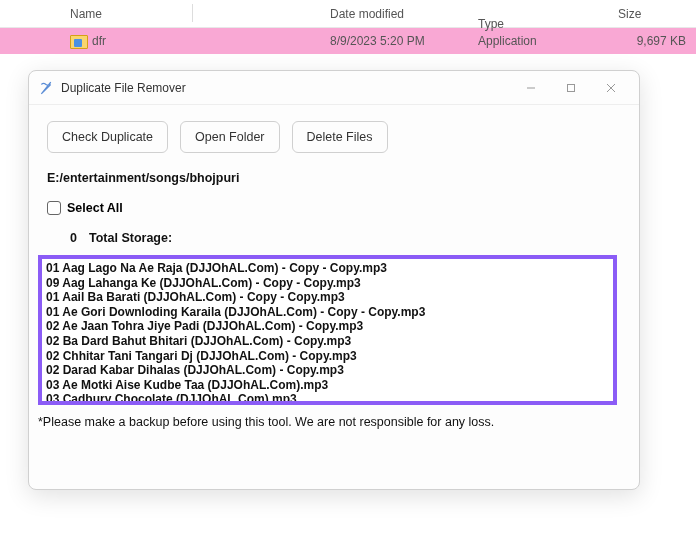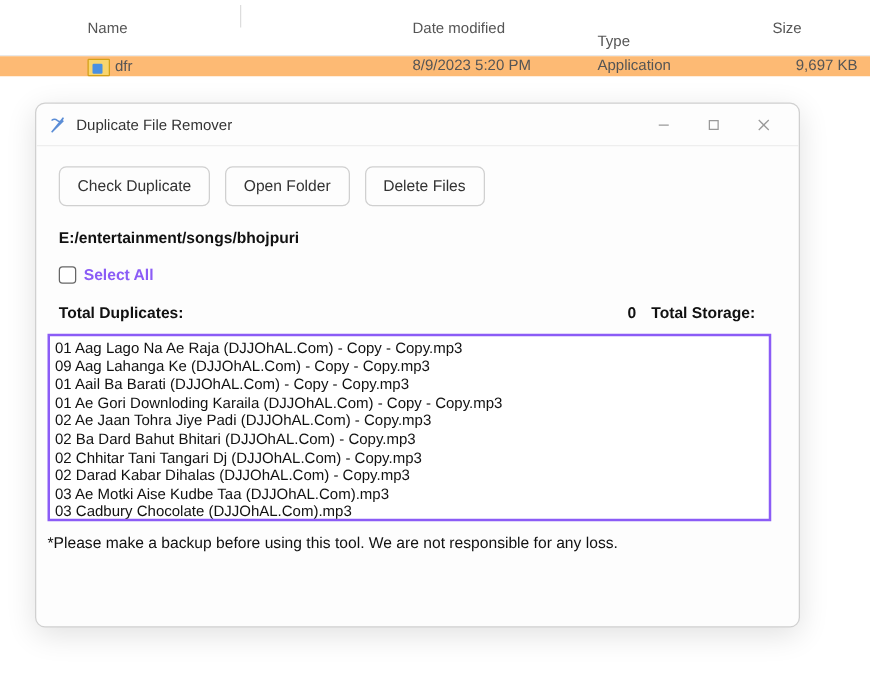--- a/index.html
+++ b/index.html
@@ -9,36 +9,37 @@
       background: #fff;
       width: 696px;
       height: 560px;
       position: relative;
       overflow: hidden;
     }
 
     
     .explorer-header {
       display: flex;
-      height: 45px;
+      height: 28px;
       border-bottom: 1px solid #e8e8e8;
       align-items: center;
       color: #555;
       font-size: 12px;
     }
     .explorer-header .col-name { width: 330px; padding-left: 70px; }
     .explorer-header .col-date { width: 148px; }
     .explorer-header .col-type { width: 140px; margin-top: 21px; }
     .explorer-header .col-size { flex: 1; }
     .explorer-header .sep { position: absolute; left: 192px; top: 4px; width: 1px; height: 18px; background: #ddd; }
 
     .explorer-row {
       display: flex;
-      height: 16px;
-      background: #fdba74;
+      height: 26px;
+      align-items: center;
+      background: #f9a8d4;
       color: #555;
       font-size: 12px;
     }
     .explorer-row .col-name { width: 330px; padding-left: 70px; display: flex; align-items: center; gap: 6px; }
     .explorer-row .col-date { width: 148px; }
     .explorer-row .col-type { width: 140px; }
     .explorer-row .col-size { flex: 1; text-align: right; padding-right: 10px; }
 
     .file-icon {
       width: 16px; height: 16px;
@@ -49,21 +50,21 @@
       content: ''; position: absolute; width: 16px; height: 12px; top: 2px; background: #f9d56e; border: 1px solid #d4a017; border-radius: 1px;
     }
     .file-icon::after {
       content: ''; position: absolute; width: 8px; height: 8px; top: 6px; left: 4px; background: #4a90e2; border-radius: 1px;
     }
 
     
     .app-window {
       position: absolute;
       left: 28px;
-      top: 82px;
+      top: 70px;
       width: 612px;
       height: 420px;
       background: #fdfdfd;
       border: 1px solid #d0d0d0;
       border-radius: 8px;
       box-shadow: 0 6px 24px rgba(0,0,0,0.12);
     }
 
     .titlebar {
       height: 34px;
@@ -120,42 +121,43 @@
       align-items: center;
       padding: 10px 18px 6px 18px;
       gap: 6px;
     }
     .checkbox {
       width: 14px; height: 14px;
       border: 1.5px solid #666;
       border-radius: 3px;
       background: #fff;
     }
-    .select-label { font-size: 12.5px; color: #8b5cf6; font-weight: 600; }
+    .select-label { font-size: 12.5px; color: #000000; font-weight: 600; }
 
     .stats-row {
       display: flex;
       padding: 10px 18px 6px 18px;
       font-size: 12.5px;
       color: #111;
       font-weight: 600;
     }
     .stats-row .dup-label { flex: 1; }
     .stats-row .dup-count { width: 30px; text-align: right; margin-right: 12px; }
     .stats-row .storage-label { width: 100px; }
 
     .list-box {
       margin: 4px 22px 0 9px;
-      border: 2px solid #8b5cf6;
+      border: 4px solid #8b5cf6;
       background: #fff;
       height: 150px;
       padding: 2px 4px;
       font-size: 12px;
       color: #111;
       overflow: hidden;
+      font-weight: bold;
     }
     .list-box .item { line-height: 14.6px; white-space: nowrap; }
 
     .disclaimer {
       padding: 10px 9px;
       font-size: 12.5px;
       color: #111;
       font-weight: 400;
     }
   </style>
@@ -212,21 +214,20 @@
   </div>
 
   <div class="path-label">E:/entertainment/songs/bhojpuri</div>
 
   <div class="select-row">
     <span class="checkbox"></span>
     <span class="select-label">Select All</span>
   </div>
 
   <div class="stats-row">
-    <span class="dup-label">Total Duplicates:</span>
     <span class="dup-count">0</span>
     <span class="storage-label">Total Storage:</span>
   </div>
 
   <div class="list-box">
     <div class="item">01 Aag Lago Na Ae Raja (DJJOhAL.Com) - Copy - Copy.mp3</div>
     <div class="item">09 Aag Lahanga Ke (DJJOhAL.Com) - Copy - Copy.mp3</div>
     <div class="item">01 Aail Ba Barati (DJJOhAL.Com) - Copy - Copy.mp3</div>
     <div class="item">01 Ae Gori Downloding Karaila (DJJOhAL.Com) - Copy - Copy.mp3</div>
     <div class="item">02 Ae Jaan Tohra Jiye Padi (DJJOhAL.Com) - Copy.mp3</div>

